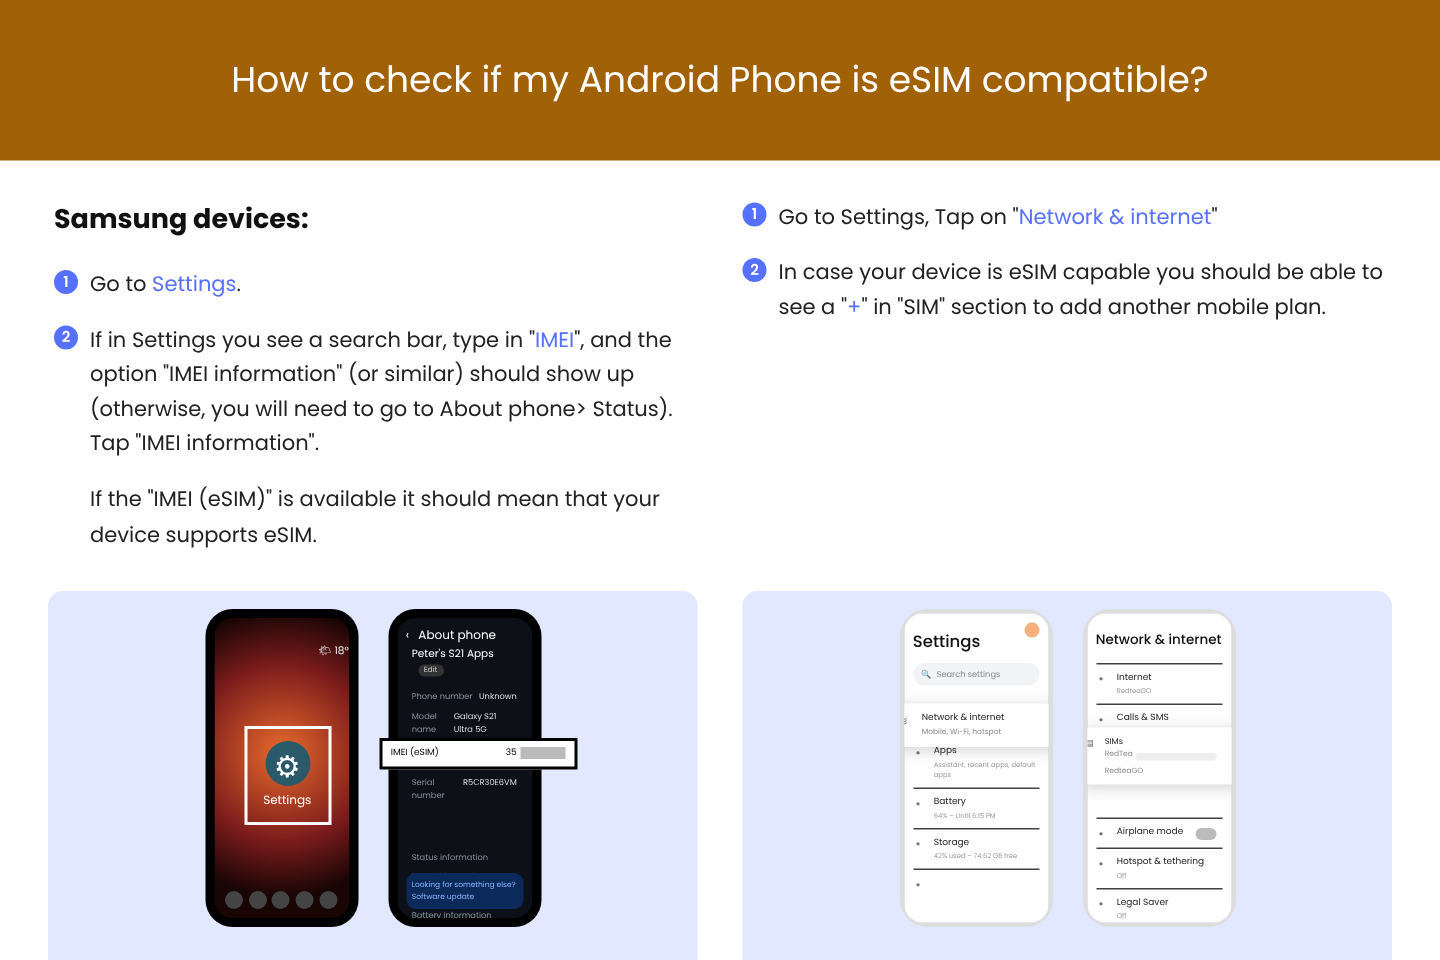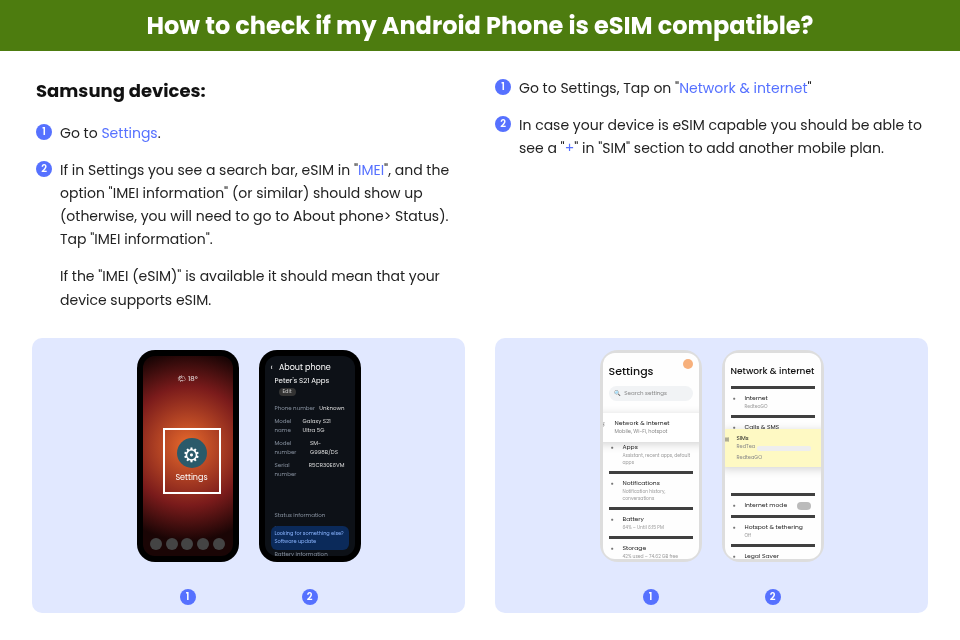--- a/index.html
+++ b/index.html
@@ -4,26 +4,26 @@
 <style>
   * { box-sizing: border-box; margin: 0; padding: 0; }
   body {
     font-family: -apple-system, BlinkMacSystemFont, "Segoe UI", Poppins, sans-serif;
     background: #fff;
     width: 960px;
     height: 640px;
     overflow: hidden;
   }
   .hero {
-    background: #4d7c0f;
+    background: #a16207;
     color: #fff;
     text-align: center;
-    padding: 8px 0;
+    padding: 36px 0;
     font-size: 24px;
-    font-weight: 700;
+    font-weight: 400;
   }
   .columns {
     display: flex;
     gap: 30px;
     padding: 26px 36px 0 36px;
   }
   .col { flex: 1; min-width: 0; }
   .col-title {
     font-size: 18px;
     font-weight: 700;
@@ -105,21 +105,21 @@
   .wallpaper {
     width: 100%;
     height: 100%;
     background: radial-gradient(circle at 50% 45%, #e86a2c, #7a1b1b 50%, #1a0505 80%);
     position: relative;
   }
   .wallpaper .clock {
     position: absolute;
     top: 18px;
     left: 0; right: 0;
-    text-align: center;
+    text-align: right;
     color: #eee;
     font-size: 7px;
   }
   .settings-frame {
     position: absolute;
     top: 72px; left: 20px;
     width: 58px; height: 66px;
     border: 2px solid #fff;
     display: flex;
     flex-direction: column;
@@ -185,29 +185,29 @@
   .peach { position:absolute; top:6px; right:6px; width:10px;height:10px;border-radius:50%; background:#f7b07c;}
   .callout1 {
     position:absolute; left:-10px; right:-10px; top:60px;
     background:#fff; border-radius:8px; box-shadow:0 2px 10px rgba(0,0,0,.18);
     padding:6px 8px 6px 22px; font-size:6px; color:#222;
   }
   .callout1::before {
     content:"≋"; position:absolute; left:6px; top:6px; font-size:8px; color:#555;
   }
   .callout1 .sub { color:#888; font-size:5px; }
-  .lrow { padding:5px 2px 5px 14px; position:relative; border-top:3px solid #404040;}
+  .lrow { padding:5px 2px 5px 14px; position:relative; border-top:1px solid #404040;}
   .lrow .lbl { font-size:6px; color:#222; }
   .lrow .sub { font-size:4.5px; color:#999; }
   .lrow::before { content:"●"; position:absolute; left:2px; top:6px; font-size:5px; color:#777;}
   
   .net-title { font-size:9px; font-weight:500; margin:4px 0 8px 0; color:#111;}
   .callout2 {
     position:absolute; left:-6px; right:-18px; top:76px;
-    background:#fef9c3; border-radius:8px; box-shadow:0 2px 10px rgba(0,0,0,.18);
+    background:#ffffff; border-radius:8px; box-shadow:0 2px 10px rgba(0,0,0,.18);
     padding:5px 6px 5px 18px; font-size:5.5px; color:#222;
   }
   .callout2::before { content:"▤"; position:absolute; left:5px; top:6px; font-size:6px; color:#666;}
   .callout2 .bar { margin-top:3px; height:5px; width:54px; background:#eee; border-radius:2px;}
   .toggle { position:absolute; right:4px; top:6px; width:14px; height:8px; background:#bbb; border-radius:5px;}
   .badge {
     width: 16px; height: 16px; border-radius: 50%;
     background: #5671ff; color: #fff;
     font-size: 10px; font-weight: 600;
     display: flex; align-items: center; justify-content: center;
@@ -220,21 +220,21 @@
 <div class="hero">How to check if my Android Phone is eSIM compatible?</div>
 
 <div class="columns">
   <div class="col">
     <div class="col-title">Samsung devices:</div>
     <ol class="steps">
       <li class="bind-inline">
         <span>Go to </span><span class="hl">Settings</span><span>.</span>
       </li>
       <li class="bind-inline">
-        <span>If in Settings you see a search bar, eSIM in "</span><span class="hl">IMEI</span><span>", and the option "IMEI information" (or similar) should show up (otherwise, you will need to go to About phone&gt; Status). Tap "IMEI information".</span>
+        <span>If in Settings you see a search bar, type in "</span><span class="hl">IMEI</span><span>", and the option "IMEI information" (or similar) should show up (otherwise, you will need to go to About phone&gt; Status). Tap "IMEI information".</span>
       </li>
     </ol>
     <div class="sub-step">If the "IMEI (eSIM)" is available it should mean that your device supports eSIM.</div>
   </div>
 
   <div class="col">
     <ol class="steps">
       <li class="bind-inline">
         <span>Go to Settings, Tap on "</span><span class="hl">Network &amp; internet</span><span>"</span>
       </li>
@@ -305,20 +305,27 @@
               </div>
             <div class="dark-row">
                 <span>Battery information</span>
               </div>
             <div class="dark-bottom">
               <div>Looking for something else?</div>
               <div>Software update</div>
             </div>
           </div>
         </div>
+        <div class="imei-call">
+          <span>IMEI (eSIM)</span>
+          <span style="display:flex;align-items:center;gap:2px;">
+            <span>35</span>
+            <span class="mask"></span>
+          </span>
+        </div>
       </div>
       <div class="badge">2</div>
     </div>
   </div>
 
   <div class="shot-group">
 
     <div class="shot-wrap">
       <div class="phone" style="background:#ddd; padding:3px;">
         <div class="phone-screen" style="position:relative;">
@@ -328,24 +335,20 @@
             <div class="search">
               <span>🔍</span>
               <span>Search settings</span>
             </div>
             <div style="height:34px"></div>
             <div class="lrow">
                 <div class="lbl">Apps</div>
                 <div class="sub">Assistant, recent apps, default apps</div>
               </div>
             <div class="lrow">
-                <div class="lbl">Notifications</div>
-                <div class="sub">Notification history, conversations</div>
-              </div>
-            <div class="lrow">
                 <div class="lbl">Battery</div>
                 <div class="sub">64% – Until 6:15 PM</div>
               </div>
             <div class="lrow">
                 <div class="lbl">Storage</div>
                 <div class="sub">42% used – 74.62 GB free</div>
               </div>
             <div class="lrow"></div>
           </div>
           <div class="callout1">
@@ -365,21 +368,21 @@
             <div class="lrow">
                 <div class="lbl">Internet</div>
                 <div class="sub">RedteaGO</div>
               </div>
             <div class="lrow">
                 <div class="lbl">Calls &amp; SMS</div>
                 <div class="sub">Data, default, preferred, Android</div>
               </div>
             <div style="height:42px"></div>
             <div class="lrow" style="position:relative;">
-                <div class="lbl">Internet mode</div>
+                <div class="lbl">Airplane mode</div>
                 <div class="toggle"></div>
               </div>
             <div class="lrow">
                 <div class="lbl">Hotspot &amp; tethering</div>
                 <div class="sub">Off</div>
               </div>
             <div class="lrow">
                 <div class="lbl">Legal Saver</div>
                 <div class="sub">Off</div>
               </div>

